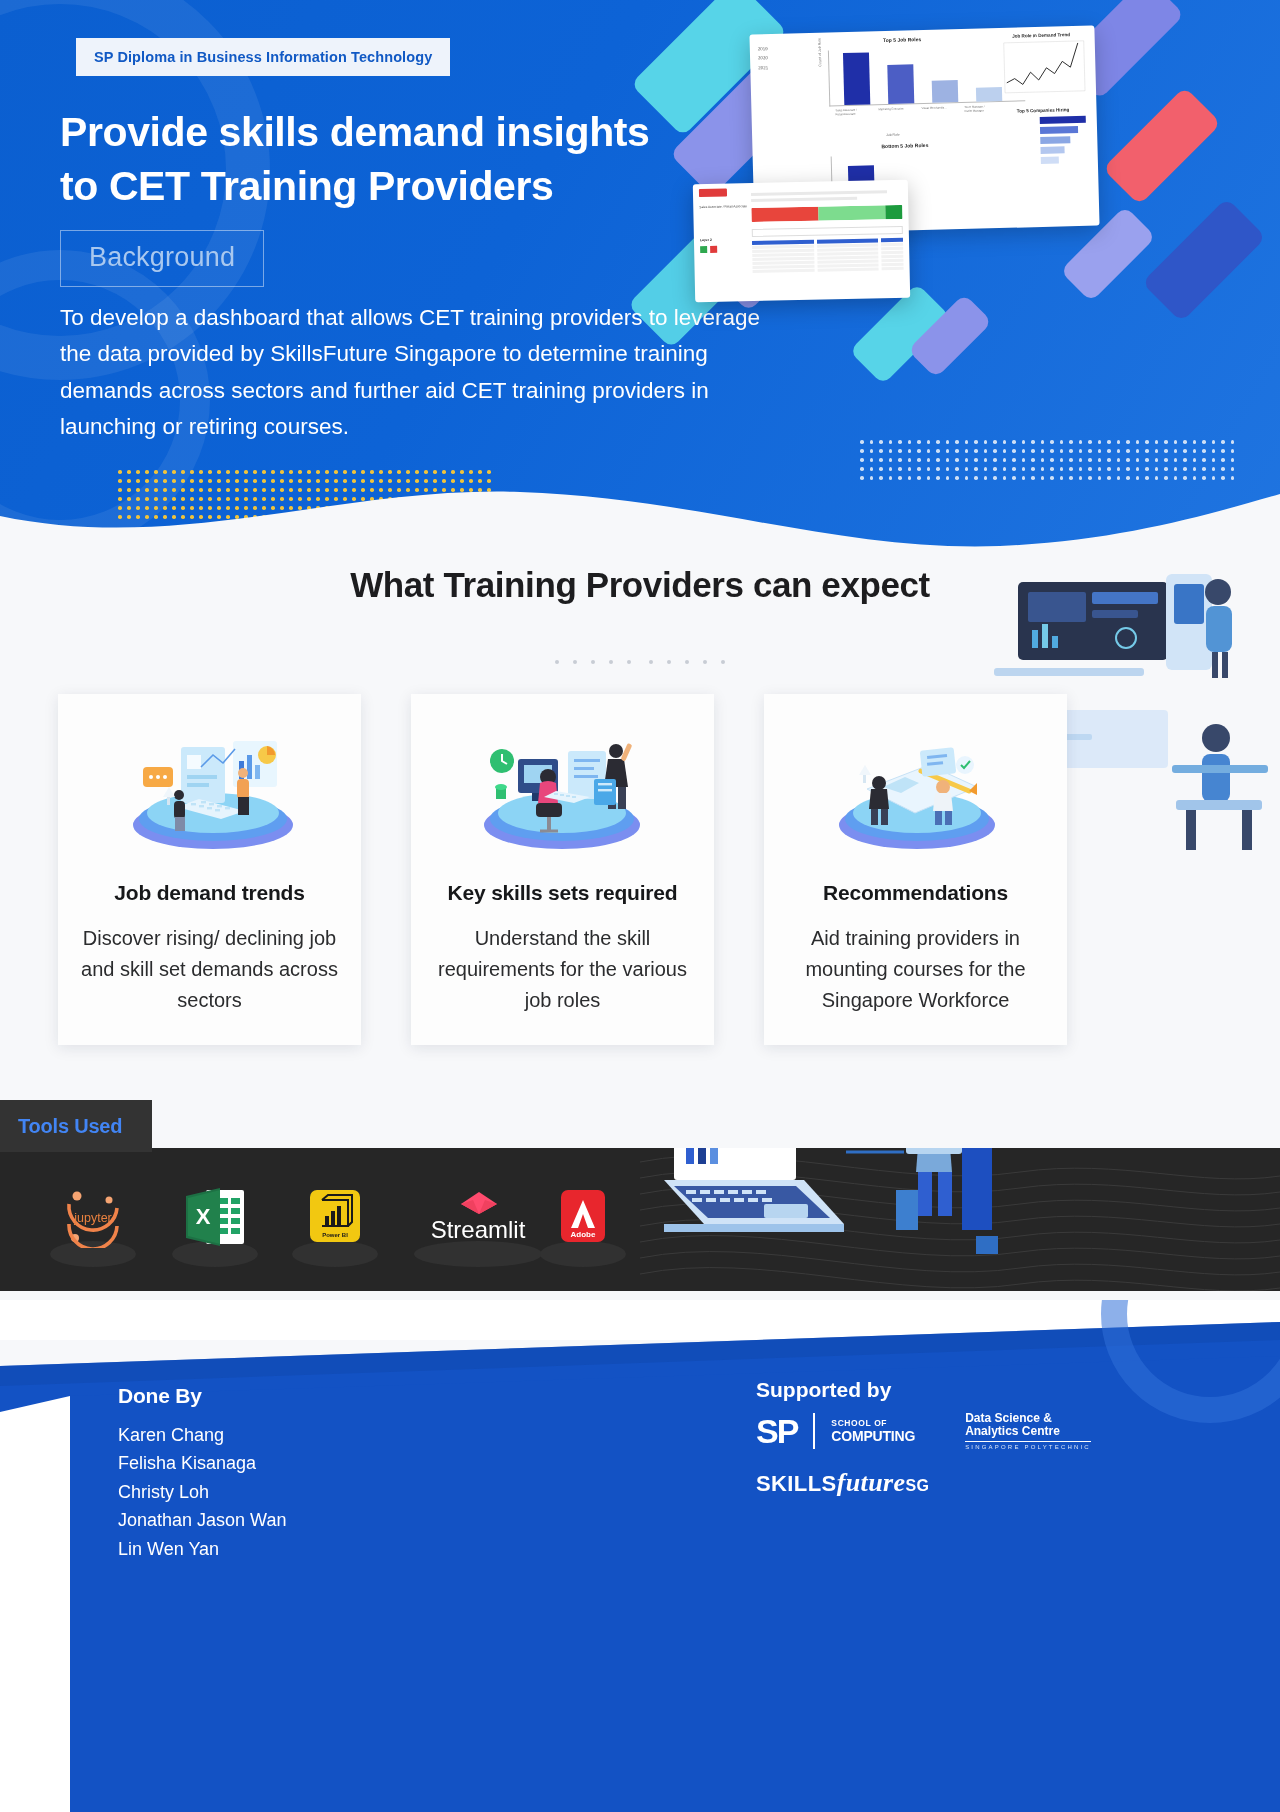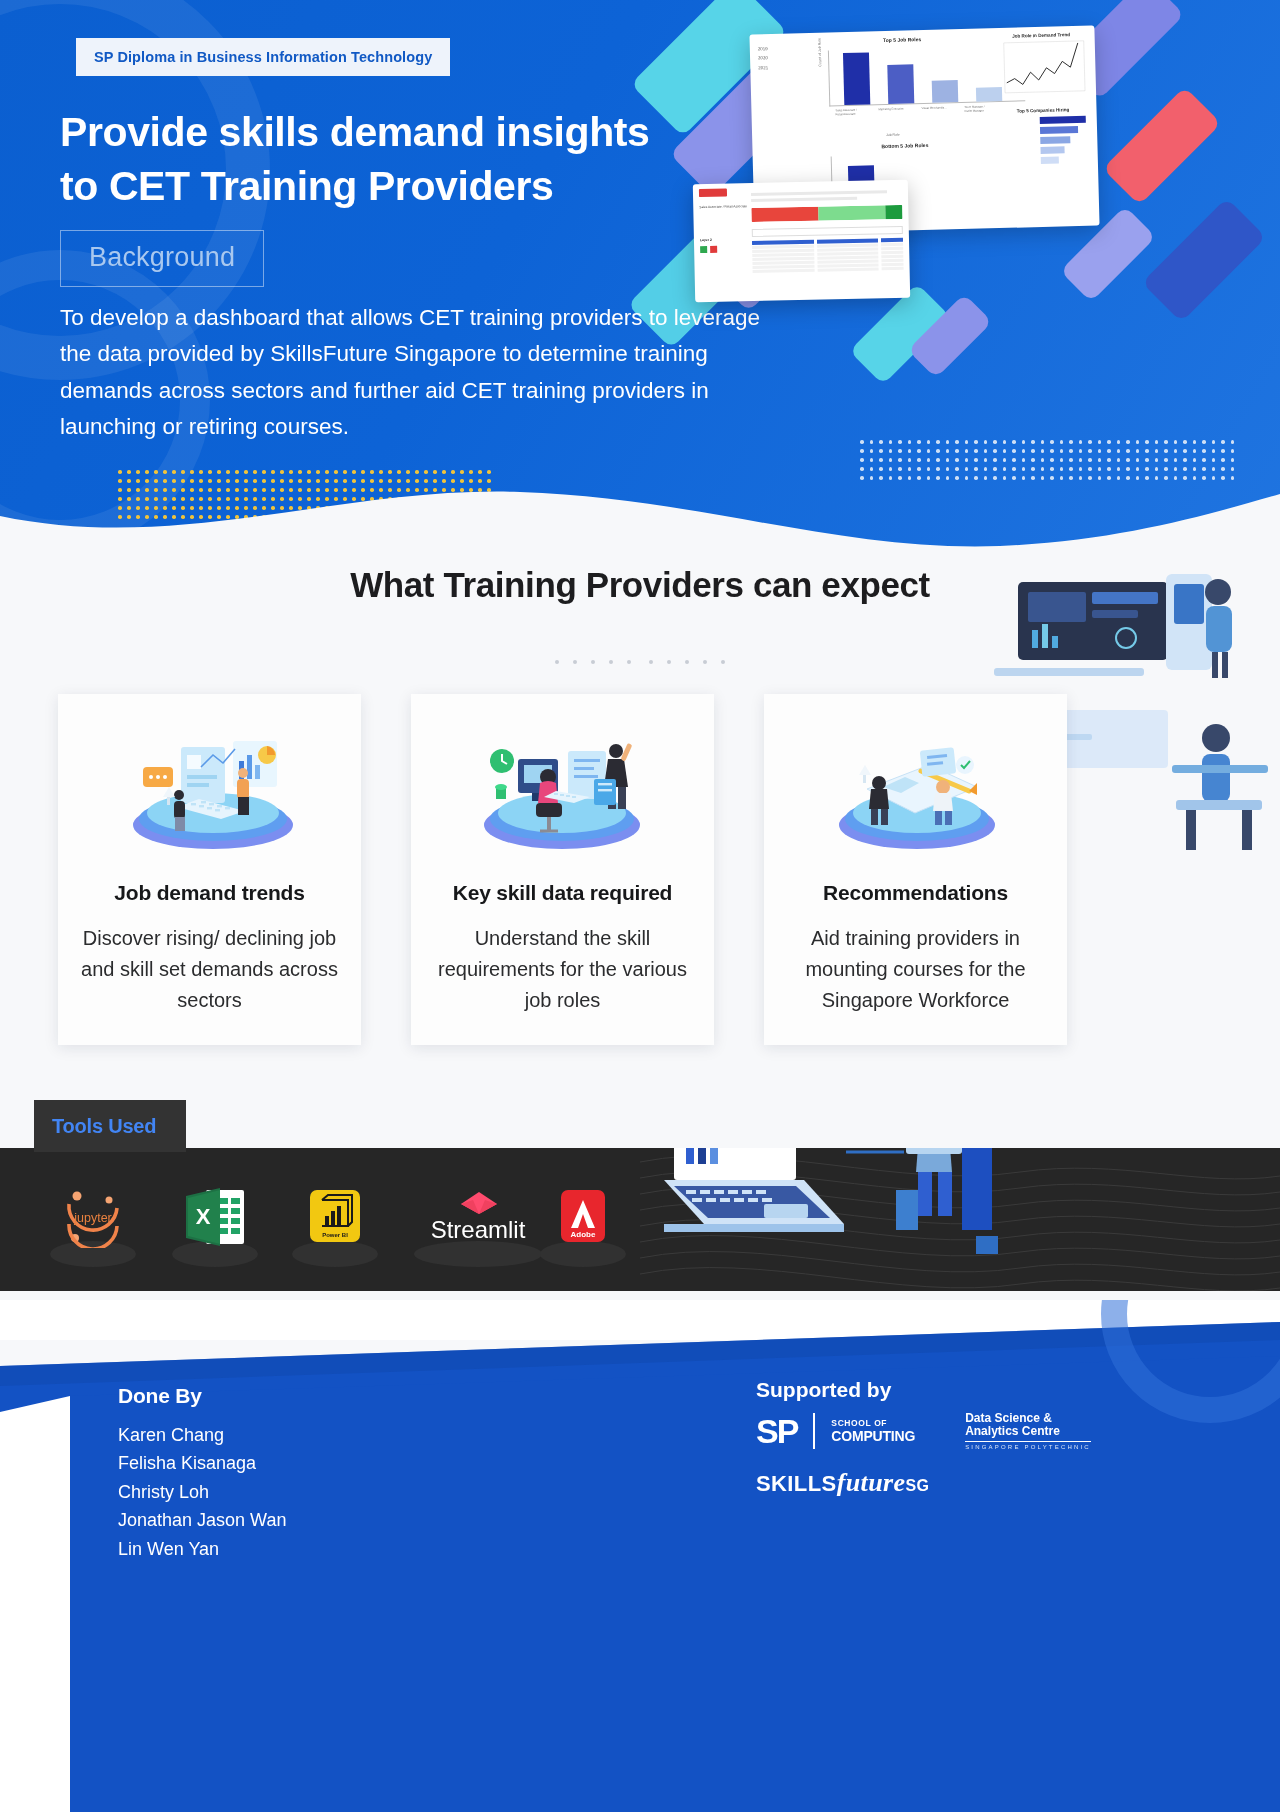--- a/index.html
+++ b/index.html
@@ -107,21 +107,21 @@
   .right-illus { position:absolute; right:0; top:560px; width:300px; height:470px; }
 
   
   .tools-band {
     position:absolute; left:0; top:1148px; width:1280px; height:143px;
     background:#262626; overflow:hidden;
   }
   .tools-tab {
     position:absolute; left:0; top:1100px; width:152px; height:52px;
     background:#333333; display:flex; align-items:center; padding-left:18px;
-    color:#4285f4; font-weight:bold; font-size:20px; letter-spacing:-.2px;margin-left:34px;
+    color:#4285f4; font-weight:bold; font-size:20px; letter-spacing:-.2px;
   }
   .tool { position:absolute; top:1186px; width:110px; text-align:center; }
   .tool .pod {
     position:absolute; left:50%; transform:translateX(-50%); top:55px;
     width:86px; height:26px; border-radius:50%; background:#313131;
   }
   .tool .glyph { position:relative; z-index:2; height:62px; display:flex; align-items:center; justify-content:center; }
 
   
   .footer-wrap { position:absolute; left:0; top:1300px; width:1280px; height:512px;padding-left:8px; }
@@ -874,21 +874,21 @@
             <rect x="106" y="68" width="4" height="2"></rect>
               <rect x="112" y="69" width="4" height="2"></rect>
             <rect x="118" y="70" width="4" height="2"></rect>
               <rect x="124" y="71" width="4" height="2"></rect>
           </g>
           <rect x="146" y="54" width="22" height="26" rx="2" fill="#4aa8e8"></rect>
           <rect x="150" y="58" width="14" height="2.4" fill="#cfeafb"></rect>
           <rect x="150" y="64" width="14" height="2.4" fill="#cfeafb"></rect>
         </svg>
       </div>
-      <div class="card-h">Key skill data required</div>
+      <div class="card-h">Key skills sets required</div>
       <div class="card-p">Understand the skill requirements for the various job roles</div>
     </div>
 
     <div class="card">
       <div class="card-illus">
         <svg width="230" height="130" viewBox="0 0 230 130">
           <ellipse cx="116" cy="100" rx="78" ry="24" fill="#7b8ef0"></ellipse>
           <ellipse cx="116" cy="94" rx="72" ry="22" fill="#5f9ef0"></ellipse>
           <ellipse cx="116" cy="88" rx="64" ry="20" fill="#8cd4f5"></ellipse>
           <path d="M66 64 L128 40 L176 62 L114 88 Z" fill="#e9f5fe"></path>

